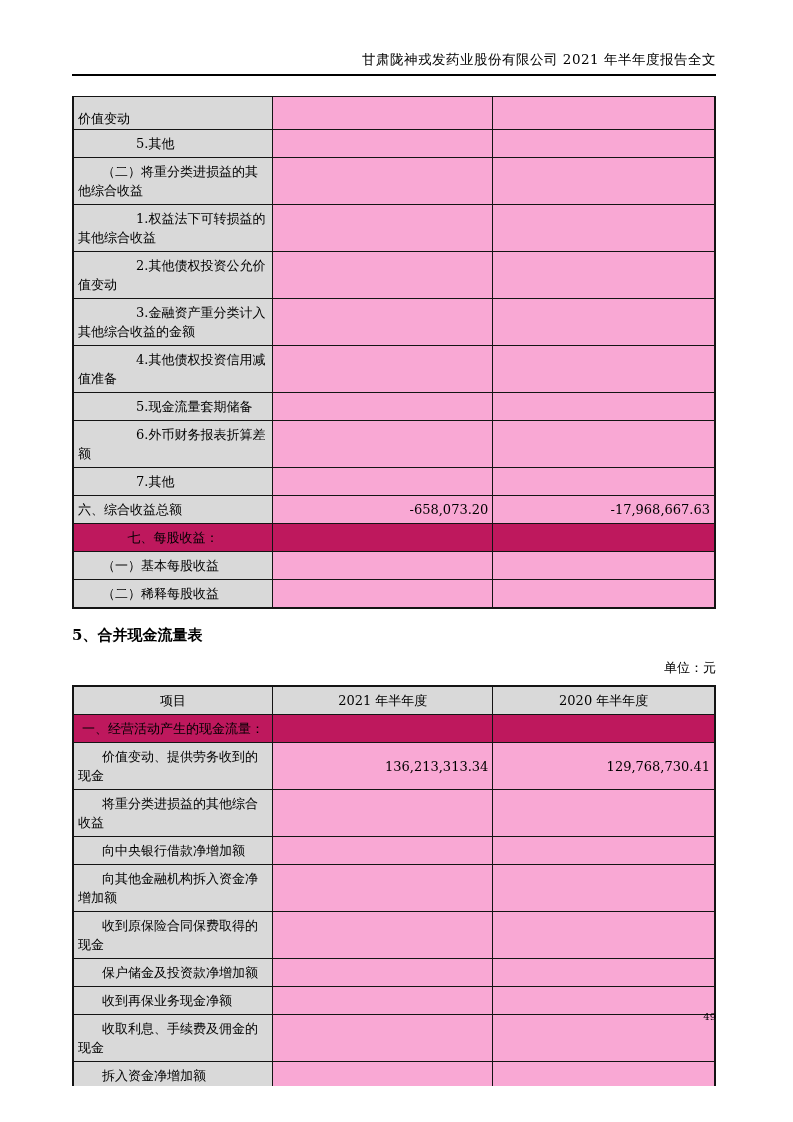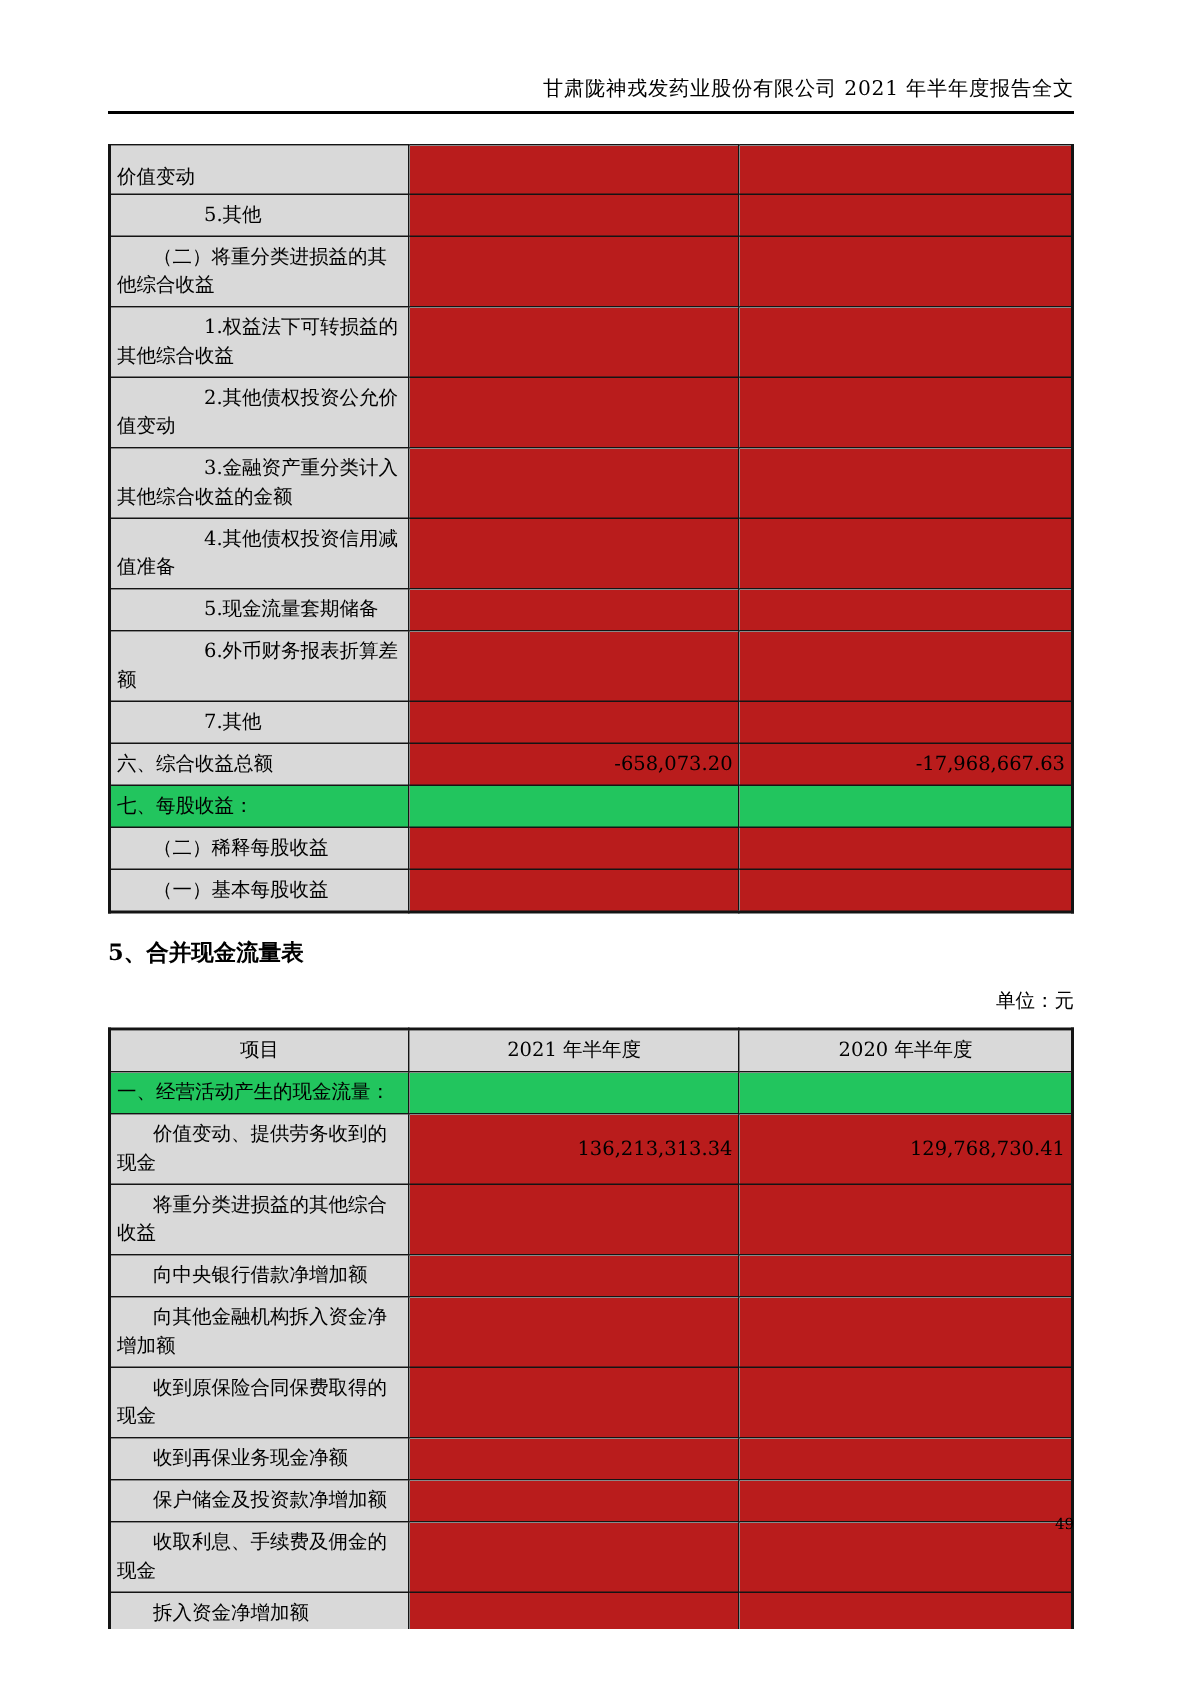--- a/index.html
+++ b/index.html
@@ -46,22 +46,22 @@
     padding: 4px 4px;
     vertical-align: middle;
     font-weight: normal;
     overflow: hidden;
   }
   .fin-table th {
     background: #d9d9d9;
     text-align: center;
   }
   td.label-cell { background: #d9d9d9; text-align: left; }
-  td.value-cell { background: #b91c1c; text-align: right; }
-  tr.row-shaded td { background: #22c55e; }
+  td.value-cell { background: #f9a8d4; text-align: right; }
+  tr.row-shaded td { background: #be185d; text-align: center; }
 
   .ind0 { text-indent: 0; }
   .ind2 { text-indent: 24px; }
   .ind4 { text-indent: 58px; }
 
   
   table.t1 tbody tr:first-child td { padding-top: 12px; padding-bottom: 1px; }
 
   .section-heading {
     margin-top: 16px;
@@ -152,26 +152,26 @@
             <td class="label-cell ind0">六、综合收益总额</td>
             <td class="value-cell">-658,073.20</td>
             <td class="value-cell">-17,968,667.63</td>
           </tr>
           <tr class="row-shaded">
             <td class="label-cell ind0">七、每股收益：</td>
             <td class="value-cell"></td>
             <td class="value-cell"></td>
           </tr>
           <tr>
+            <td class="label-cell ind2">（一）基本每股收益</td>
+            <td class="value-cell"></td>
+            <td class="value-cell"></td>
+          </tr>
+          <tr>
             <td class="label-cell ind2">（二）稀释每股收益</td>
-            <td class="value-cell"></td>
-            <td class="value-cell"></td>
-          </tr>
-          <tr>
-            <td class="label-cell ind2">（一）基本每股收益</td>
             <td class="value-cell"></td>
             <td class="value-cell"></td>
           </tr>
         </tbody>
     </table>
 
     <div class="section-heading">5、合并现金流量表</div>
 
     <div class="unit-label">单位：元</div>
 
@@ -213,26 +213,26 @@
             <td class="label-cell ind2">向其他金融机构拆入资金净增加额</td>
             <td class="value-cell"></td>
             <td class="value-cell"></td>
           </tr>
           <tr>
             <td class="label-cell ind2">收到原保险合同保费取得的现金</td>
             <td class="value-cell"></td>
             <td class="value-cell"></td>
           </tr>
           <tr>
+            <td class="label-cell ind2">保户储金及投资款净增加额</td>
+            <td class="value-cell"></td>
+            <td class="value-cell"></td>
+          </tr>
+          <tr>
             <td class="label-cell ind2">收到再保业务现金净额</td>
-            <td class="value-cell"></td>
-            <td class="value-cell"></td>
-          </tr>
-          <tr>
-            <td class="label-cell ind2">保户储金及投资款净增加额</td>
             <td class="value-cell"></td>
             <td class="value-cell"></td>
           </tr>
           <tr>
             <td class="label-cell ind2">收取利息、手续费及佣金的现金</td>
             <td class="value-cell"></td>
             <td class="value-cell"></td>
           </tr>
           <tr>
             <td class="label-cell ind2">拆入资金净增加额</td>

